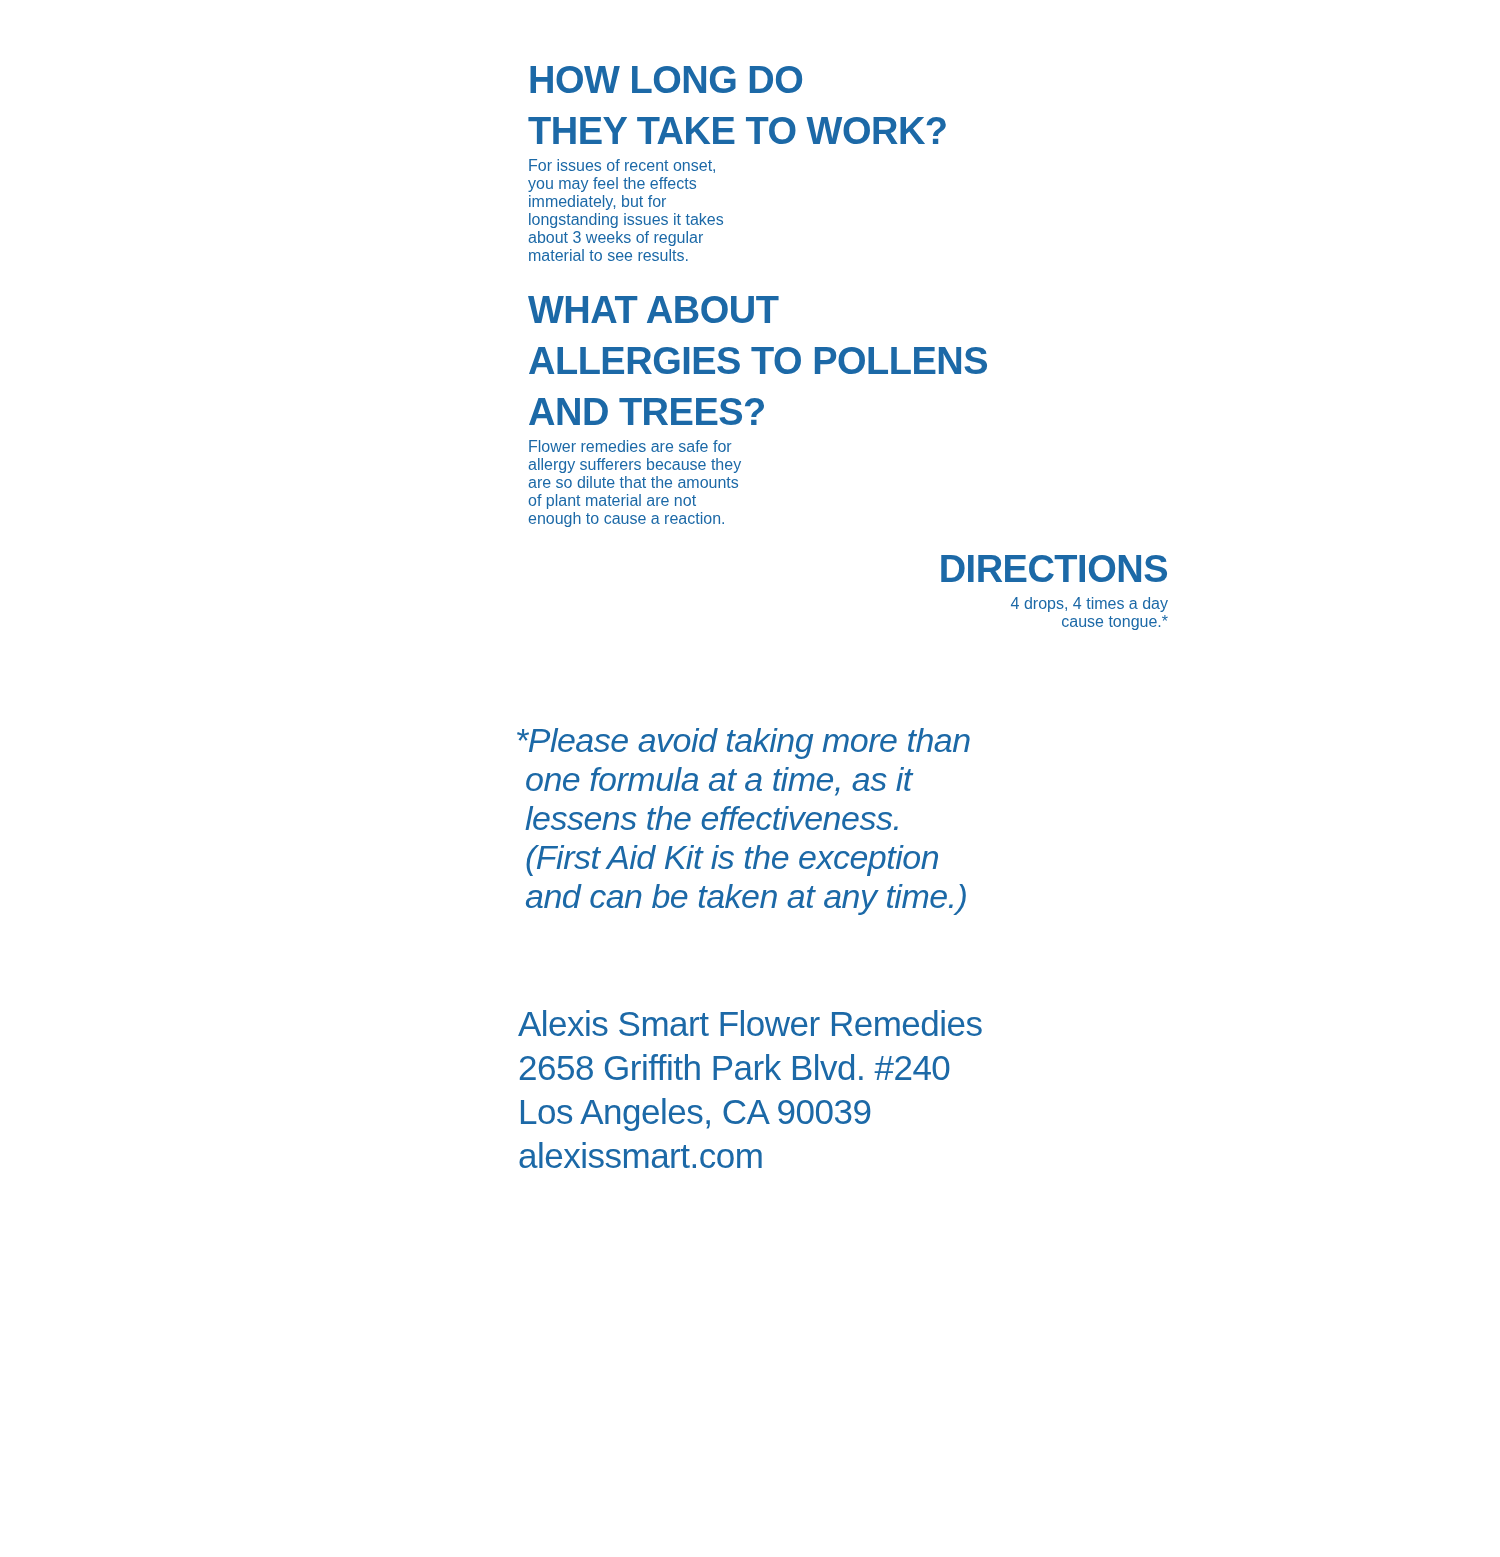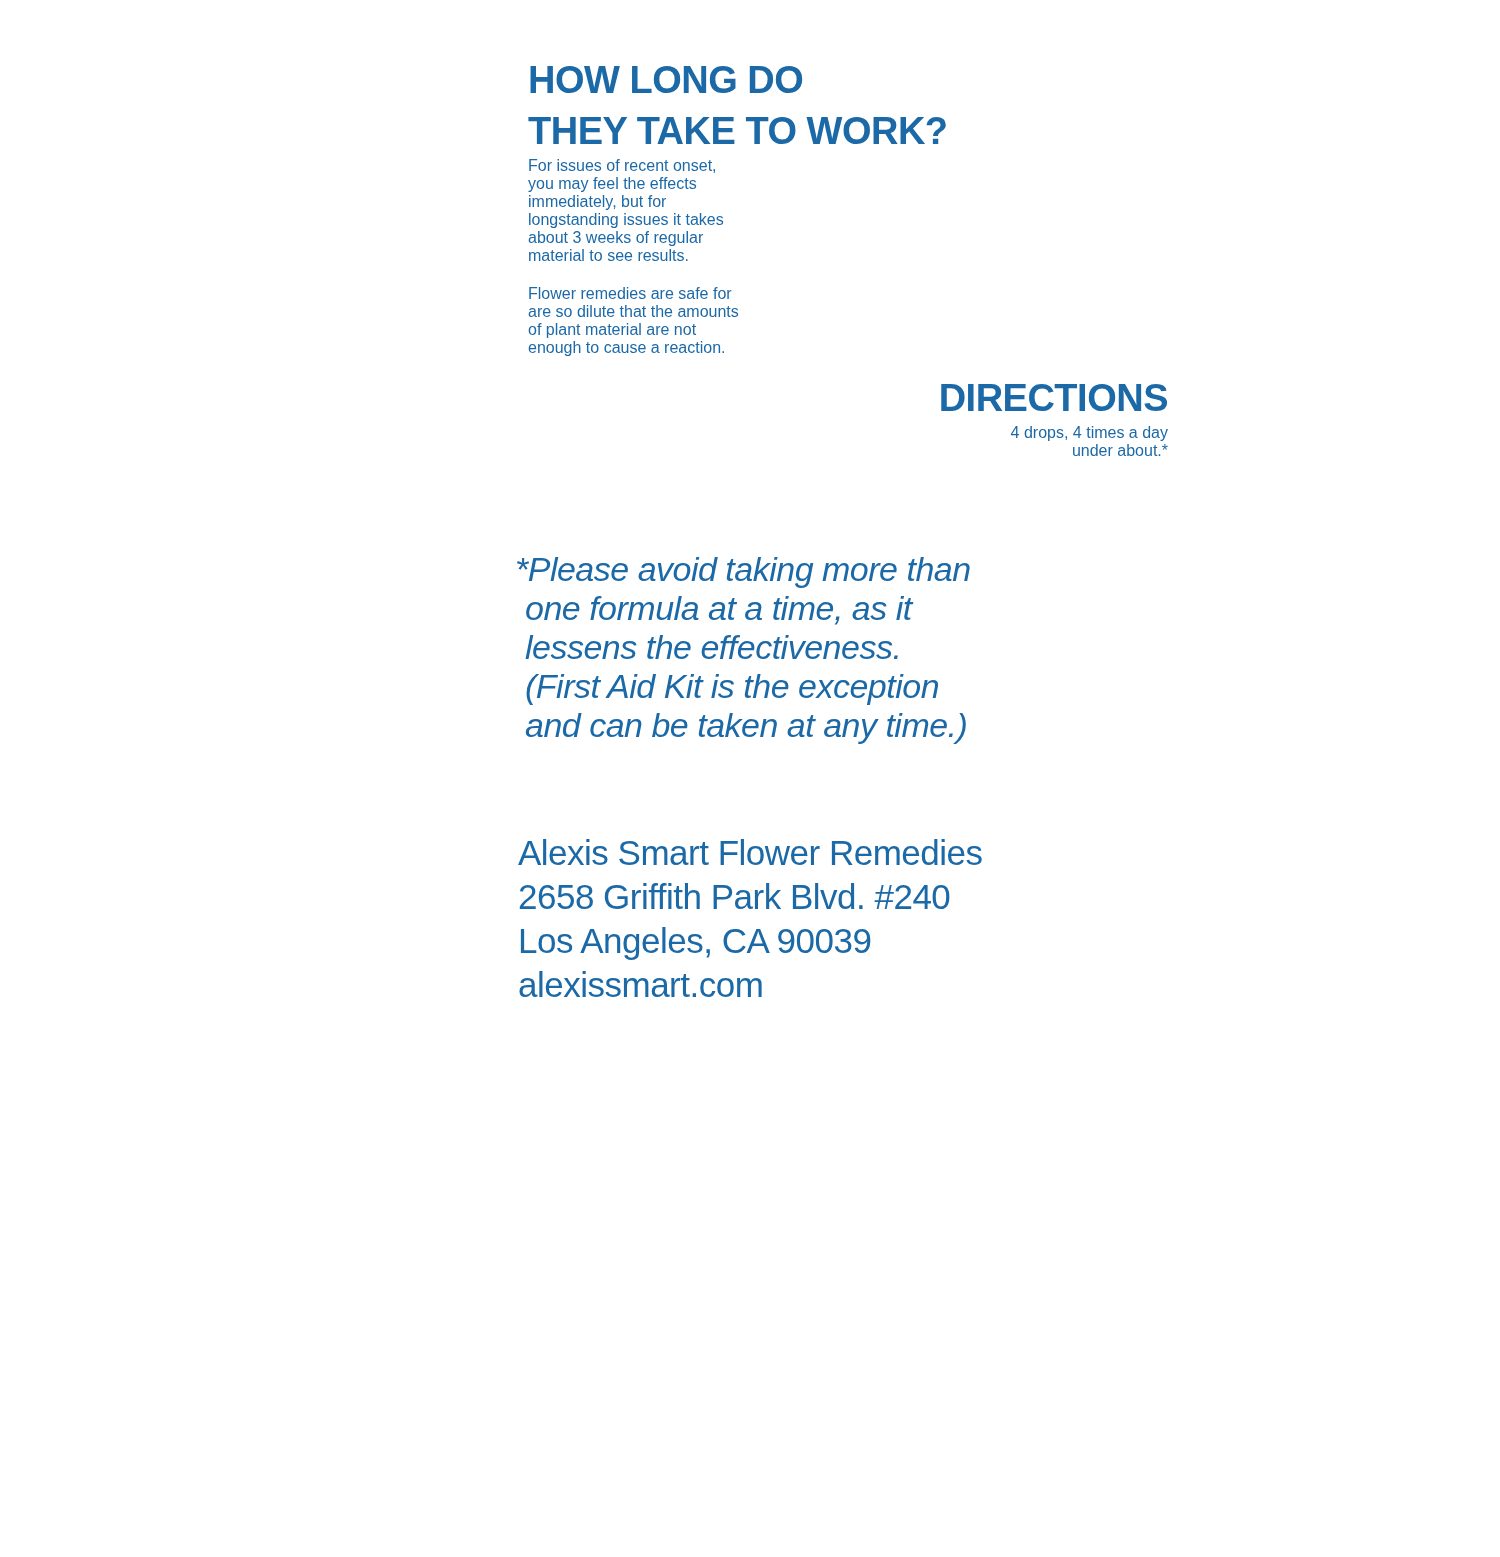--- a/index.html
+++ b/index.html
@@ -72,37 +72,43 @@
       <div class="line">For issues of recent onset,</div>
       <div class="line">you may feel the effects</div>
       <div class="line">immediately, but for</div>
       <div class="line">longstanding issues it takes</div>
       <div class="line">about 3 weeks of regular</div>
       <div class="line">material to see results.</div>
     <p></p>
   </section>
 
   <section class="sec-2">
+    <h2 class="heading">
+      <div class="line">WHAT ABOUT</div>
+      <div class="line">ALLERGIES TO POLLENS</div>
+      <div class="line">AND TREES?</div>
+    </h2>
     <p class="bodytext">
       </p>
       <div class="line">Flower remedies are safe for</div>
+      <div class="line">allergy sufferers because they</div>
       <div class="line">are so dilute that the amounts</div>
       <div class="line">of plant material are not</div>
       <div class="line">enough to cause a reaction.</div>
     <p></p>
   </section>
 
   <section class="sec-3">
     <h2 class="heading">
       <div class="line">DIRECTIONS</div>
     </h2>
     <p class="bodytext">
       </p>
       <div class="line">4 drops, 4 times a day</div>
-      <div class="line">under about.*</div>
+      <div class="line">cause tongue.*</div>
     <p></p>
   </section>
 
   <div class="footnote">
     <div class="line first">*Please avoid taking more than</div>
     <div class="line">one formula at a time, as it</div>
     <div class="line">lessens the effectiveness.</div>
     <div class="line">(First Aid Kit is the exception</div>
     <div class="line">and can be taken at any time.)</div>
   </div>

